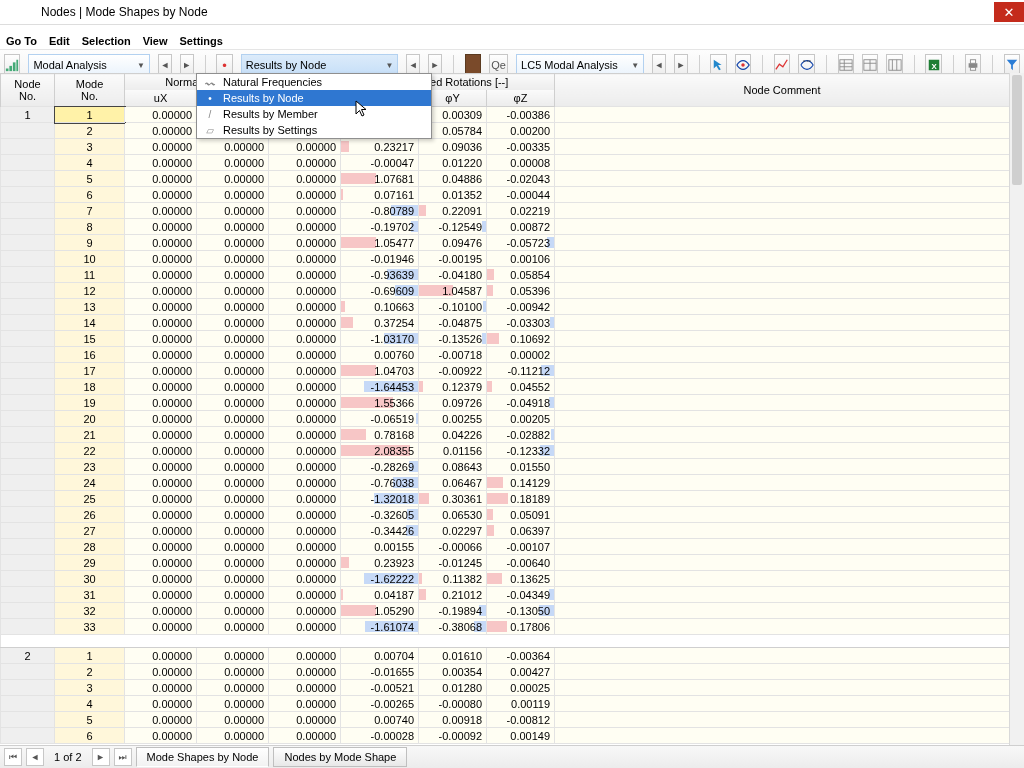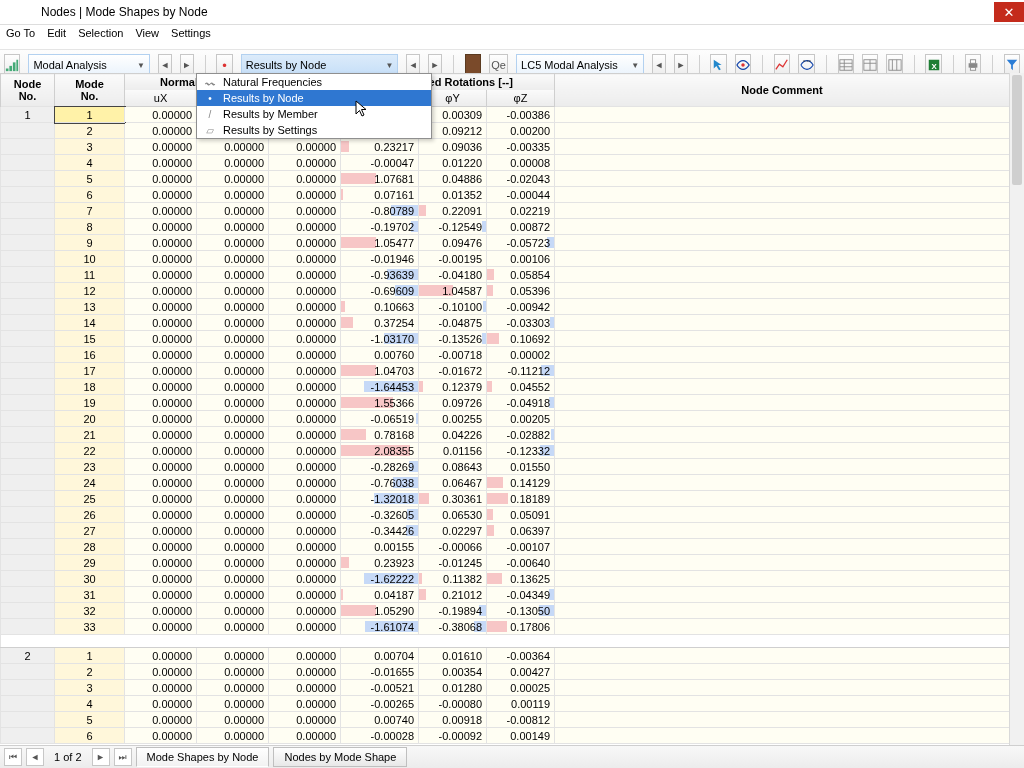--- a/index.html
+++ b/index.html
@@ -4,21 +4,21 @@
 <style>
   html,body{margin:0;padding:0;font-family:"Segoe UI",Tahoma,sans-serif;font-size:11px;color:#000;background:#fff;
             width:1024px;height:768px;overflow:hidden;}
   
   .titlebar{height:24px;display:flex;align-items:center;justify-content:space-between;padding:0 0 0 8px;
             border-bottom:1px solid #ddd;}
   .titlebar .title{font-size:12px;margin-left:33px;}
   .titlebar .close{width:30px;height:20px;background:#c42b1c;color:#fff;display:flex;align-items:center;
                    justify-content:center;font-size:13px;line-height:1;}
   
-  .menubar{height:20px;display:flex;align-items:flex-start;gap:12px;padding:2px 6px;border-bottom:1px solid #e5e5e5;}
+  .menubar{height:20px;display:flex;align-items:flex-end;gap:12px;padding:2px 6px;border-bottom:1px solid #e5e5e5;font-weight:bold;}
   .menubar span{cursor:default;}
   
   .toolbar{height:26px;display:flex;align-items:center;gap:8px;padding:2px 4px;border-bottom:1px solid #cfcfcf;
            background:linear-gradient(#fdfdfd,#f2f2f2);}
   .toolbar .sep{width:1px;height:20px;background:#d0d0d0;margin:0 3px;}
   .combo{display:flex;align-items:center;height:20px;border:1px solid #b3d1f0;background:linear-gradient(#fff,#eaf3fc);
          padding:0 4px;gap:4px;}
   .combo.blue{background:linear-gradient(#dcebfa,#c6dff8);}
   .combo .tri{font-size:8px;color:#555;}
   .combo.sm{width:170px;}
@@ -36,21 +36,21 @@
   .dropdown .item.sel{background:#2f77d1;color:#fff;}
   .dropdown .item.sel .ic{color:#fff;}
   .cursor{position:absolute;left:355px;top:100px;z-index:60;pointer-events:none;}
   
   .tablewrap{position:absolute;left:0;right:0;top:73px;bottom:22px;overflow:hidden;background:#fff;}
   table{border-collapse:collapse;width:1010px;table-layout:fixed;}
   col.c-nodeno{width:54px;} col.c-modeno{width:70px;} col.c-u{width:72px;}
   col.c-phix{width:78px;} col.c-phiy{width:68px;} col.c-phiz{width:68px;} col.c-comment{width:auto;}
   thead th{background:linear-gradient(#fafafa,#ececec);border:1px solid #cfcfcf;font-weight:400;height:16px;
            padding:0 4px;white-space:nowrap;}
-  thead tr:first-child th{border-bottom:none;font-weight:bold;}
+  thead tr:first-child th{border-bottom:none;}
   thead tr:last-child th{border-top:none;}
   thead th.group{text-align:center;}
   thead th.lbl{font-size:11px;}
   tbody td{border:1px solid #e3e3e3;height:15px;padding:0 4px;text-align:right;font-size:11px;
            white-space:nowrap;font-variant-numeric:tabular-nums;}
   tbody td.nodeno{background:#efefef;text-align:center;}
   tbody td.modeno{background:#fff7da;text-align:center;}
   tbody td.modeno.cur{background:#fff2a8;outline:1px solid #444;}
   tbody td.val{background:#fffef3;position:relative;}
   tbody td.comment{background:#fffef3;}
@@ -237,21 +237,21 @@
          <td class="val"><span class="txt">-0.00386</span></td>
          <td class="comment"></td>
        </tr>
         <tr>
          <td class="nodeno"></td>
          <td class="modeno">2</td>
          <td class="val">0.00000</td>
          <td class="val">0.00000</td>
          <td class="val">0.00000</td>
          <td class="val"><span class="bar neg" style="right:0;width:4%;"></span><span class="txt">-0.09365</span></td>
-         <td class="val"><span class="txt">0.09212</span></td>
+         <td class="val"><span class="txt">0.05784</span></td>
          <td class="val"><span class="txt">0.00200</span></td>
          <td class="comment"></td>
        </tr>
         <tr>
          <td class="nodeno"></td>
          <td class="modeno">3</td>
          <td class="val">0.00000</td>
          <td class="val">0.00000</td>
          <td class="val">0.00000</td>
          <td class="val"><span class="bar pos" style="left:0;width:10%;"></span><span class="txt">0.23217</span></td>
@@ -402,21 +402,21 @@
          <td class="val"><span class="txt">0.00002</span></td>
          <td class="comment"></td>
        </tr>
         <tr>
          <td class="nodeno"></td>
          <td class="modeno">17</td>
          <td class="val">0.00000</td>
          <td class="val">0.00000</td>
          <td class="val">0.00000</td>
          <td class="val"><span class="bar pos" style="left:0;width:45%;"></span><span class="txt">1.04703</span></td>
-         <td class="val"><span class="txt">-0.01672</span></td>
+         <td class="val"><span class="txt">-0.00922</span></td>
          <td class="val"><span class="bar neg" style="right:0;width:19%;"></span><span class="txt">-0.11212</span></td>
          <td class="comment"></td>
        </tr>
         <tr>
          <td class="nodeno"></td>
          <td class="modeno">18</td>
          <td class="val">0.00000</td>
          <td class="val">0.00000</td>
          <td class="val">0.00000</td>
          <td class="val"><span class="bar neg" style="right:0;width:70%;"></span><span class="txt">-1.64453</span></td>

